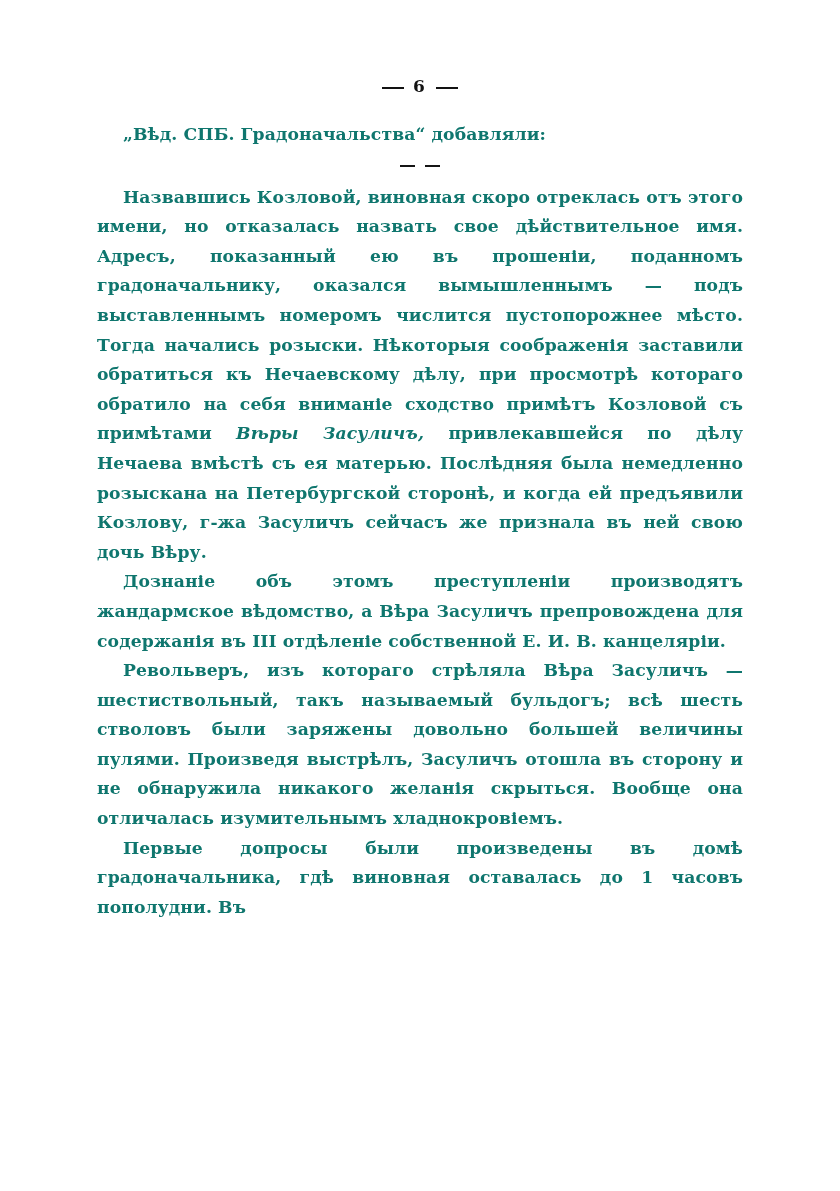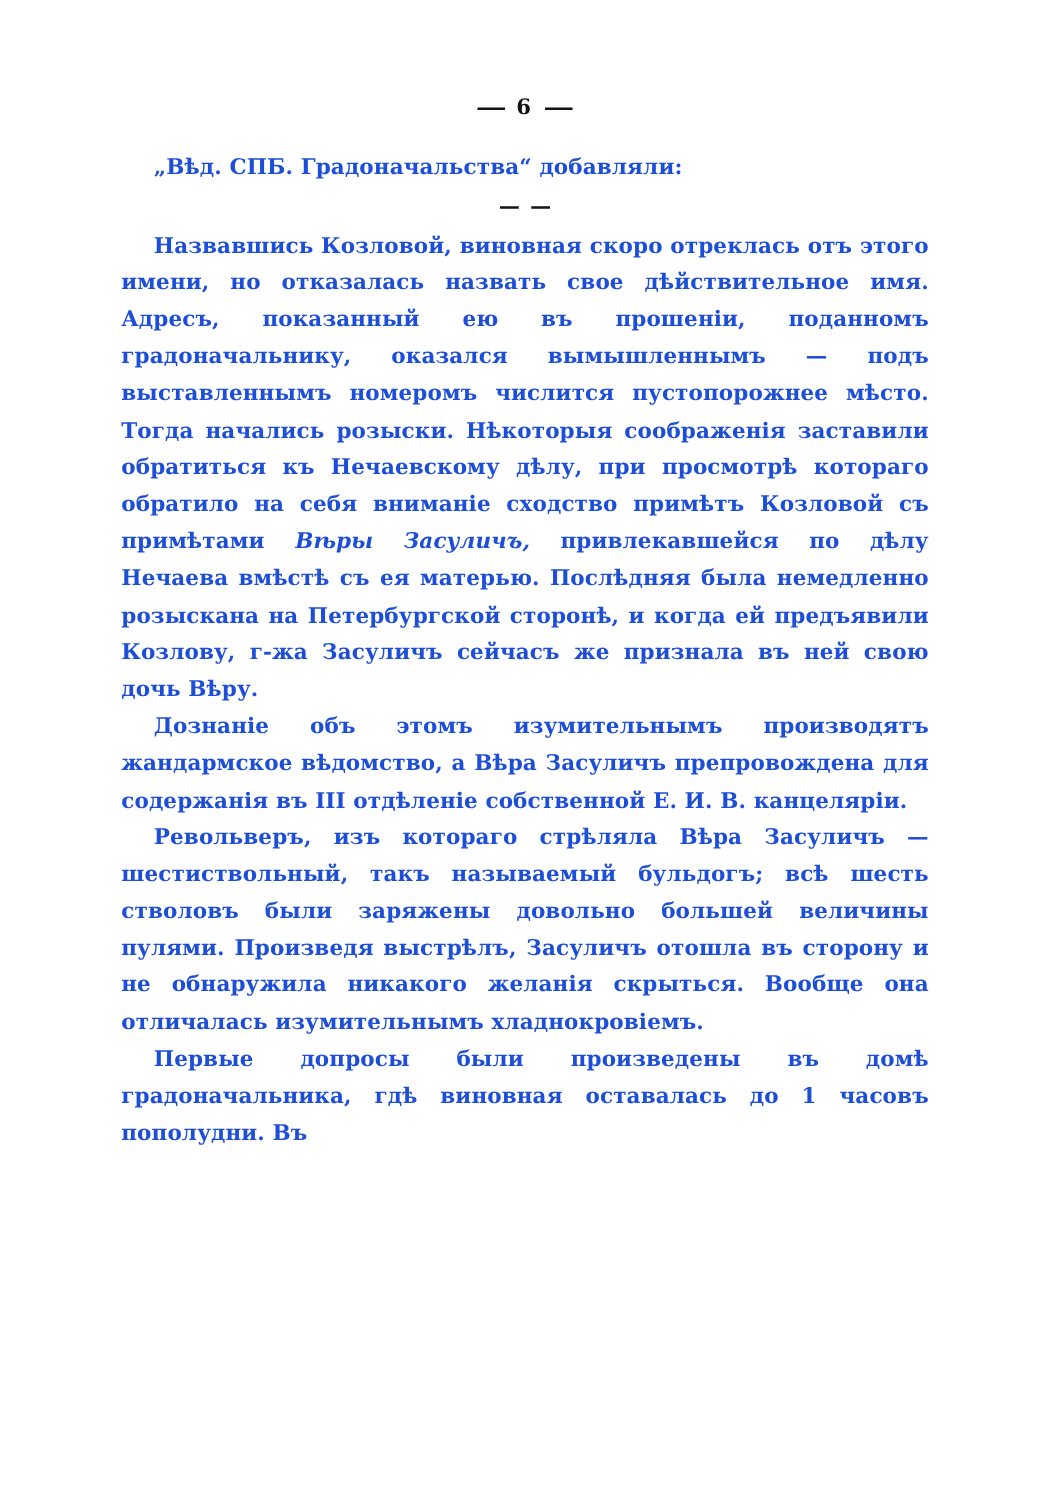--- a/index.html
+++ b/index.html
@@ -48,21 +48,21 @@
     width: 646px;
   }
   p {
     margin: 0;
     font-family: "DejaVu Serif", serif;
     font-weight: 700;
     font-size: 17.2px;
     line-height: 29.6px;
     text-align: justify;
     text-justify: inter-word;
-    color: #1d4ed8;
+    color: #0f766e;
     letter-spacing: 0.1px;
   }
   p.indent {
     text-indent: 26px;
   }
   .sep {
     text-align: center;
     font-size: 15px;
     line-height: 24px;
     font-family: "DejaVu Serif", serif;
@@ -96,20 +96,20 @@
     <p class="indent">„Вѣд. СПБ. Градоначальства“ добавляли:</p>
 
 
     <div class="sep">
       <span class="dash"></span><span class="dash"></span>
     </div>
 
 
     <p class="indent"><span>Назвавшись Козловой, виновная скоро отреклась отъ этого имени, но отказалась назвать свое дѣйствительное имя. Адресъ, показанный ею въ прошеніи, поданномъ градоначальнику, оказался вымышленнымъ — подъ выставленнымъ номеромъ числится пустопорожнее мѣсто. Тогда начались розыски. Нѣкоторыя соображенія заставили обратиться къ Нечаевскому дѣлу, при просмотрѣ котораго обратило на себя вниманіе сходство примѣтъ Козловой съ примѣтами </span><i>Вѣры Засуличъ,</i><span> привлекавшейся по дѣлу Нечаева вмѣстѣ съ ея матерью. Послѣдняя была немедленно розыскана на Петербургской сторонѣ, и когда ей предъявили Козлову, г-жа Засуличъ сейчасъ же признала въ ней свою дочь Вѣру.</span></p>
 
-    <p class="indent">Дознаніе объ этомъ изумительнымъ производятъ жандармское вѣдомство, а Вѣра Засуличъ препровождена для содержанія въ III отдѣленіе собственной Е. И. В. канцеляріи.</p>
+    <p class="indent">Дознаніе объ этомъ преступленіи производятъ жандармское вѣдомство, а Вѣра Засуличъ препровождена для содержанія въ III отдѣленіе собственной Е. И. В. канцеляріи.</p>
 
     <p class="indent">Револьверъ, изъ котораго стрѣляла Вѣра Засуличъ — шестиствольный, такъ называемый бульдогъ; всѣ шесть стволовъ были заряжены довольно большей величины пулями. Произведя выстрѣлъ, Засуличъ отошла въ сторону и не обнаружила никакого желанія скрыться. Вообще она отличалась изумительнымъ хладнокровіемъ.</p>
 
     <p class="indent">Первые допросы были произведены въ домѣ градоначальника, гдѣ виновная оставалась до 1 часовъ пополудни. Въ</p>
 
   </div>
 </div>
 
 </body></html>

